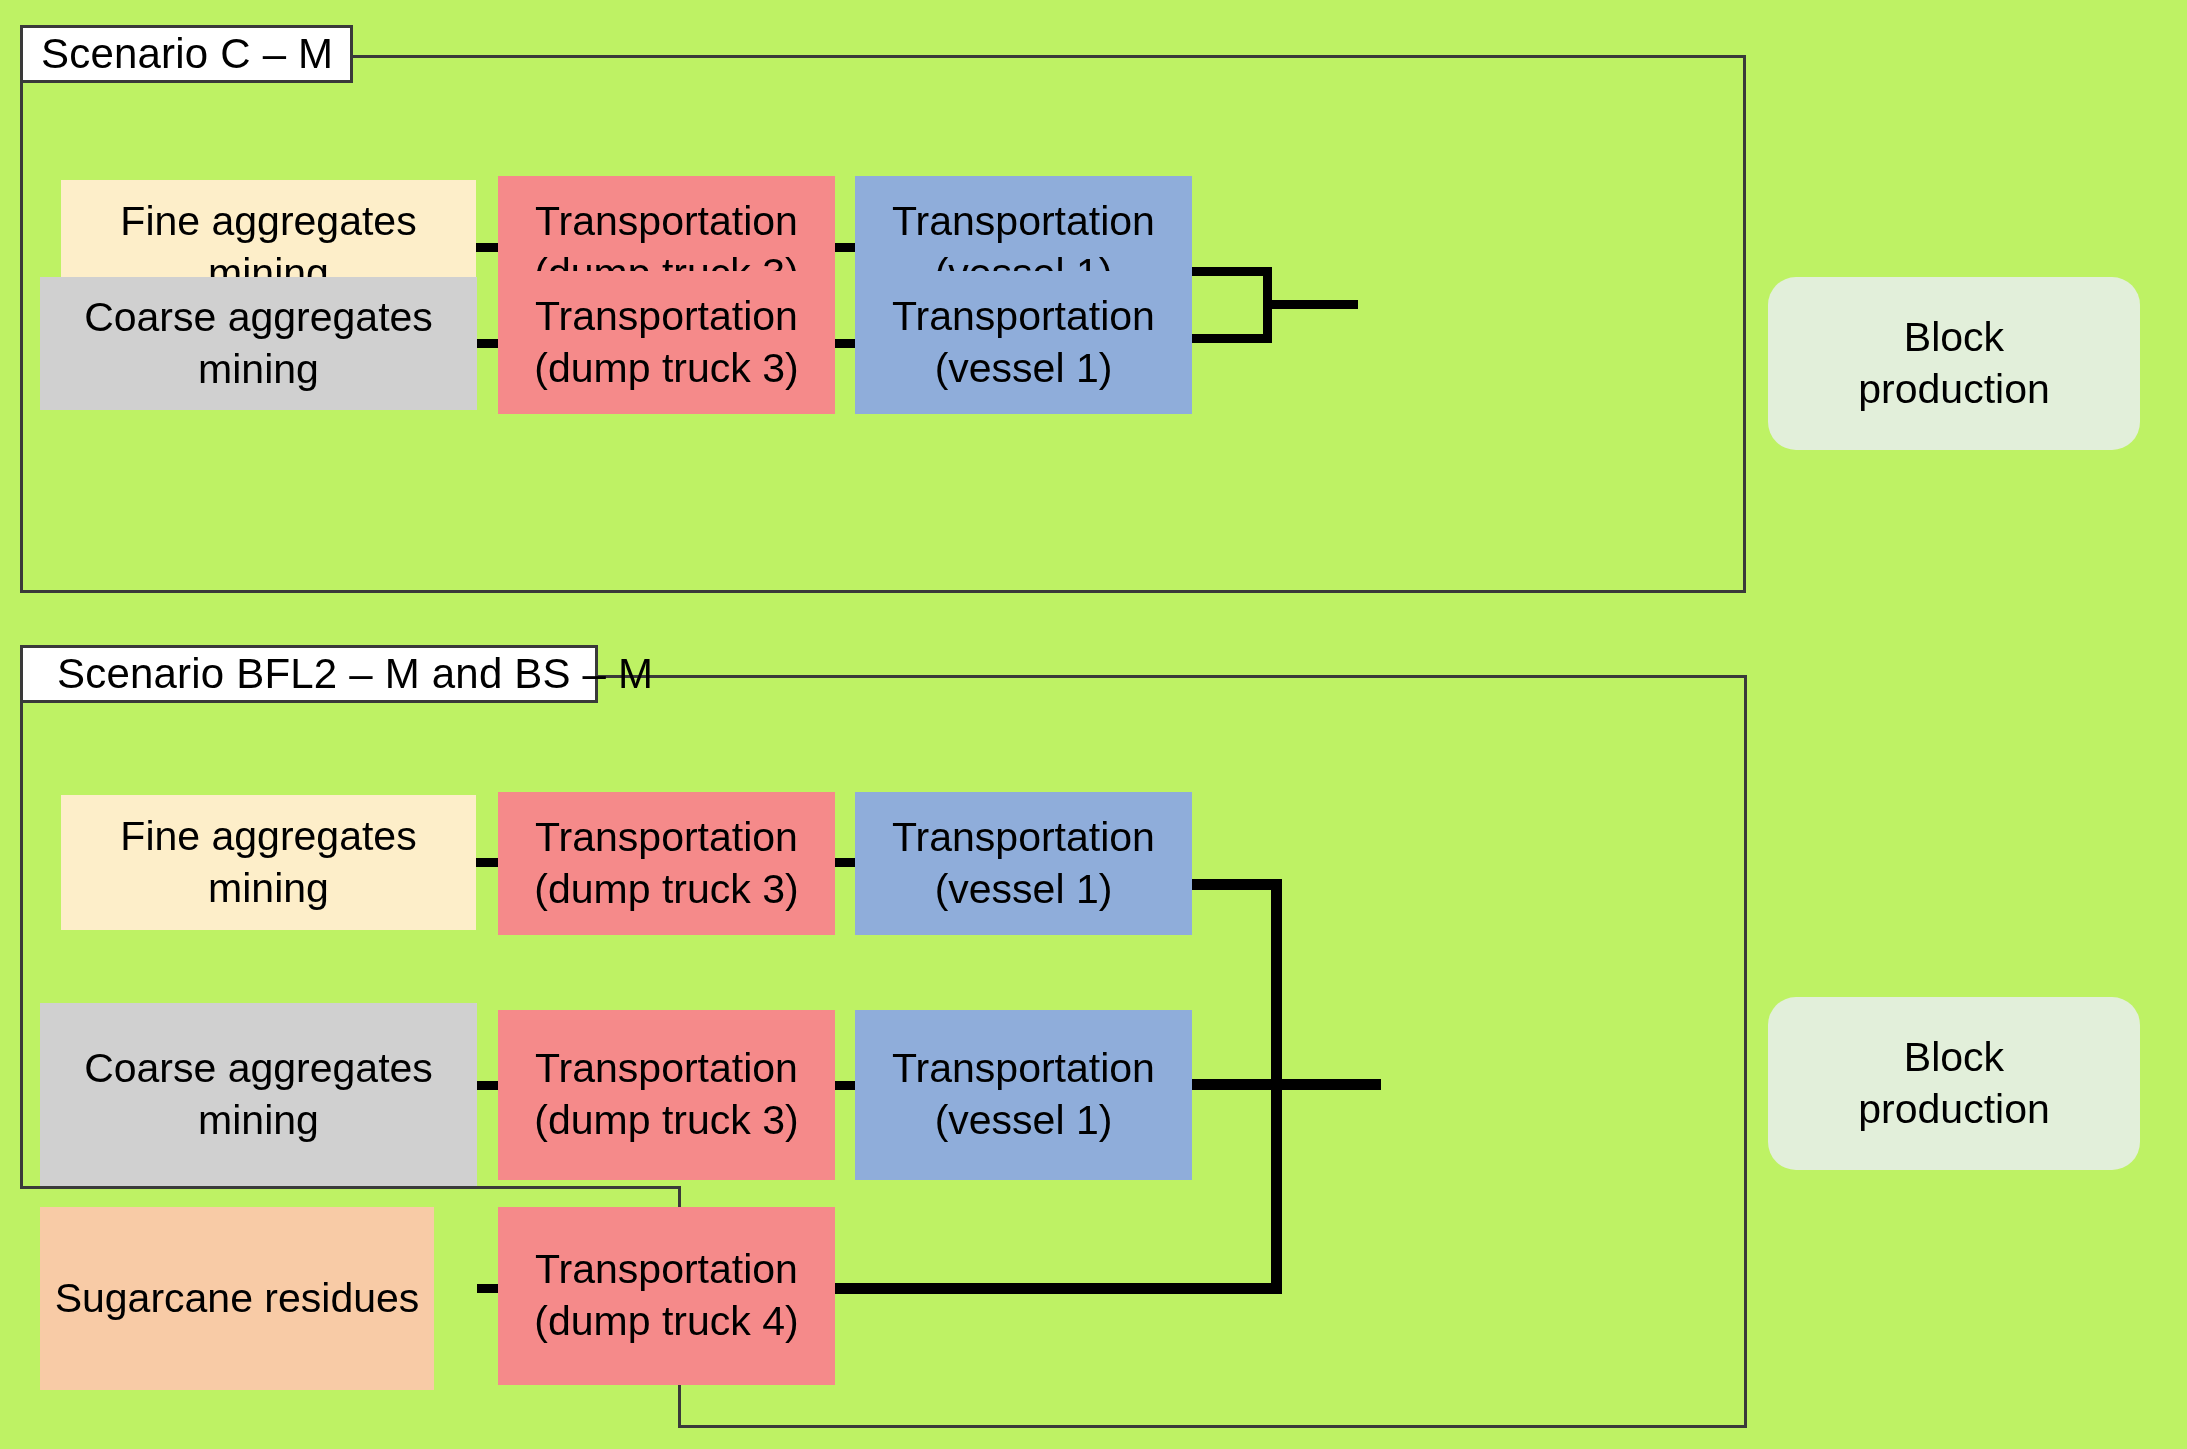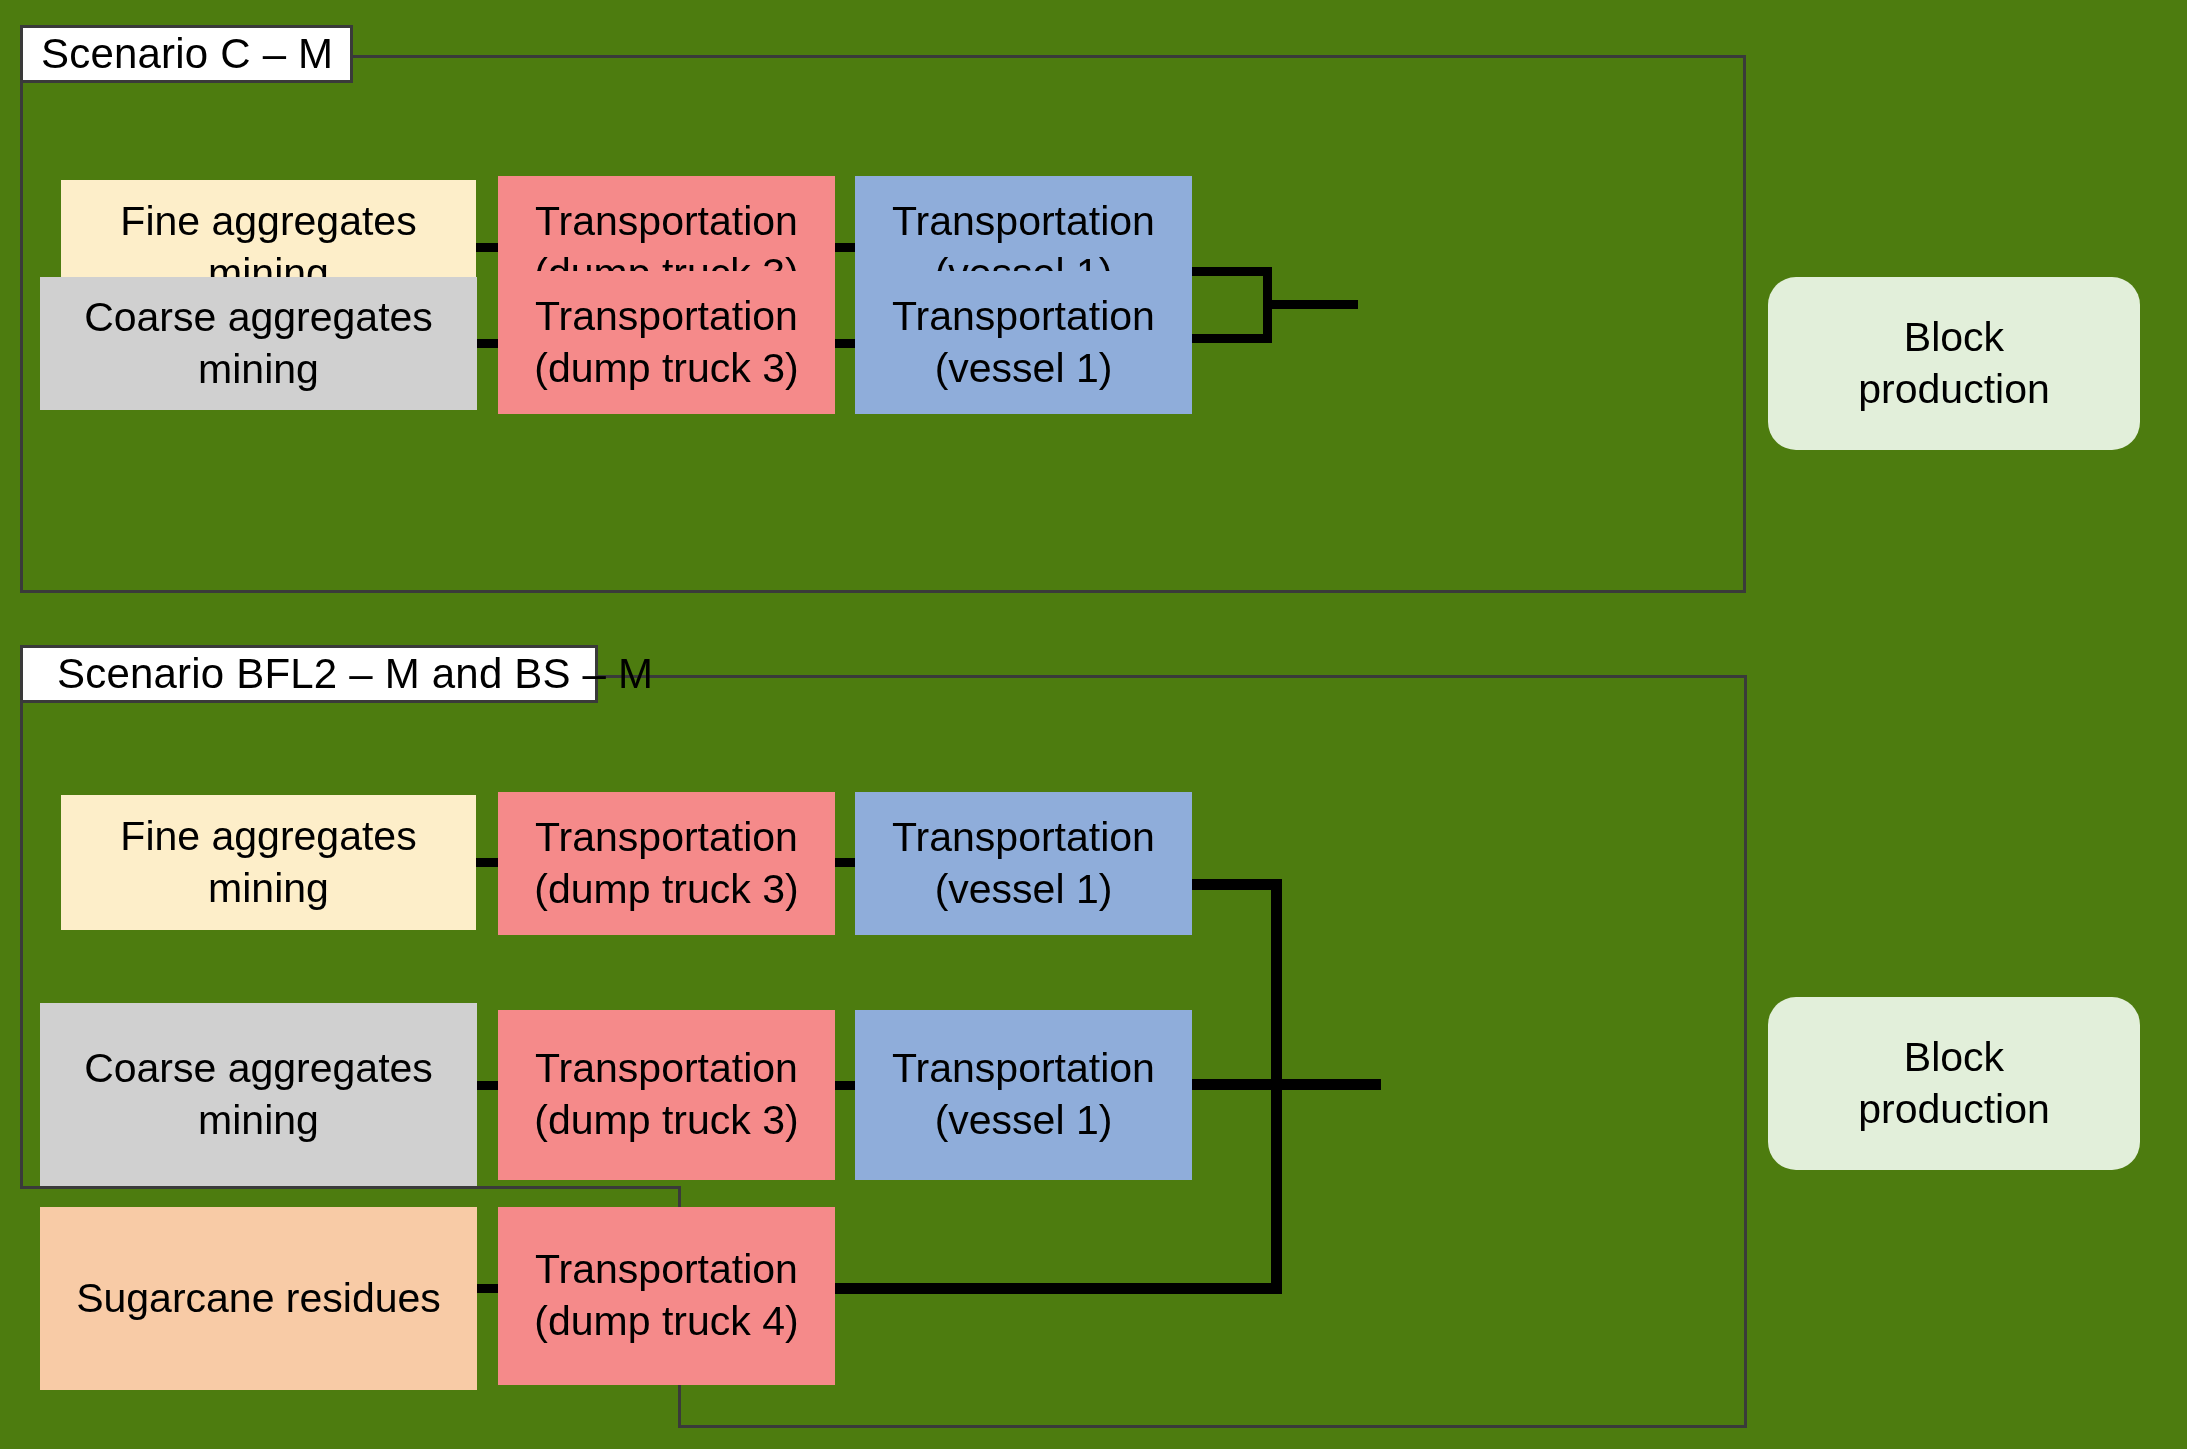--- a/index.html
+++ b/index.html
@@ -2,21 +2,21 @@
 <html><head>
 <meta charset="utf-8">
 <title>Scenario flow diagram</title>
 <style>
   html,body{margin:0;padding:0;background:#ffffff;}
   body{font-family:"Liberation Sans", sans-serif;}
   #stage{
     position:relative;
     width:2187px;
     height:1449px;
-    background:#4d7c0f;
+    background:#bef264;
     overflow:hidden;
   }
 
   
   .frame{
     position:absolute;
     box-sizing:border-box;
     border:3px solid #3a3a3a;
     background:transparent;
   }
@@ -185,21 +185,21 @@
     </div>
   </div>
   <div class="dash" style="left:835px;top:1081px;width:20px;"></div>
   <div class="node n-blue" style="left:855px;top:1010px;width:337px;height:170px;">
     <div>
       <div>Transportation</div>
       <div>(vessel 1)</div>
     </div>
   </div>
 
-  <div class="node n-orange" style="left:40px;top:1207px;width:437px;height:183px;">
+  <div class="node n-orange" style="left:40px;top:1207px;width:394px;height:183px;">
     <span class="lines">Sugarcane residues</span>
   </div>
   <div class="dash" style="left:477px;top:1284px;width:21px;z-index:6;"></div>
   <div class="node n-red" style="left:498px;top:1207px;width:337px;height:178px;">
     <div>
       <div>Transportation</div>
       <div>(dump truck 4)</div>
     </div>
   </div>
 

